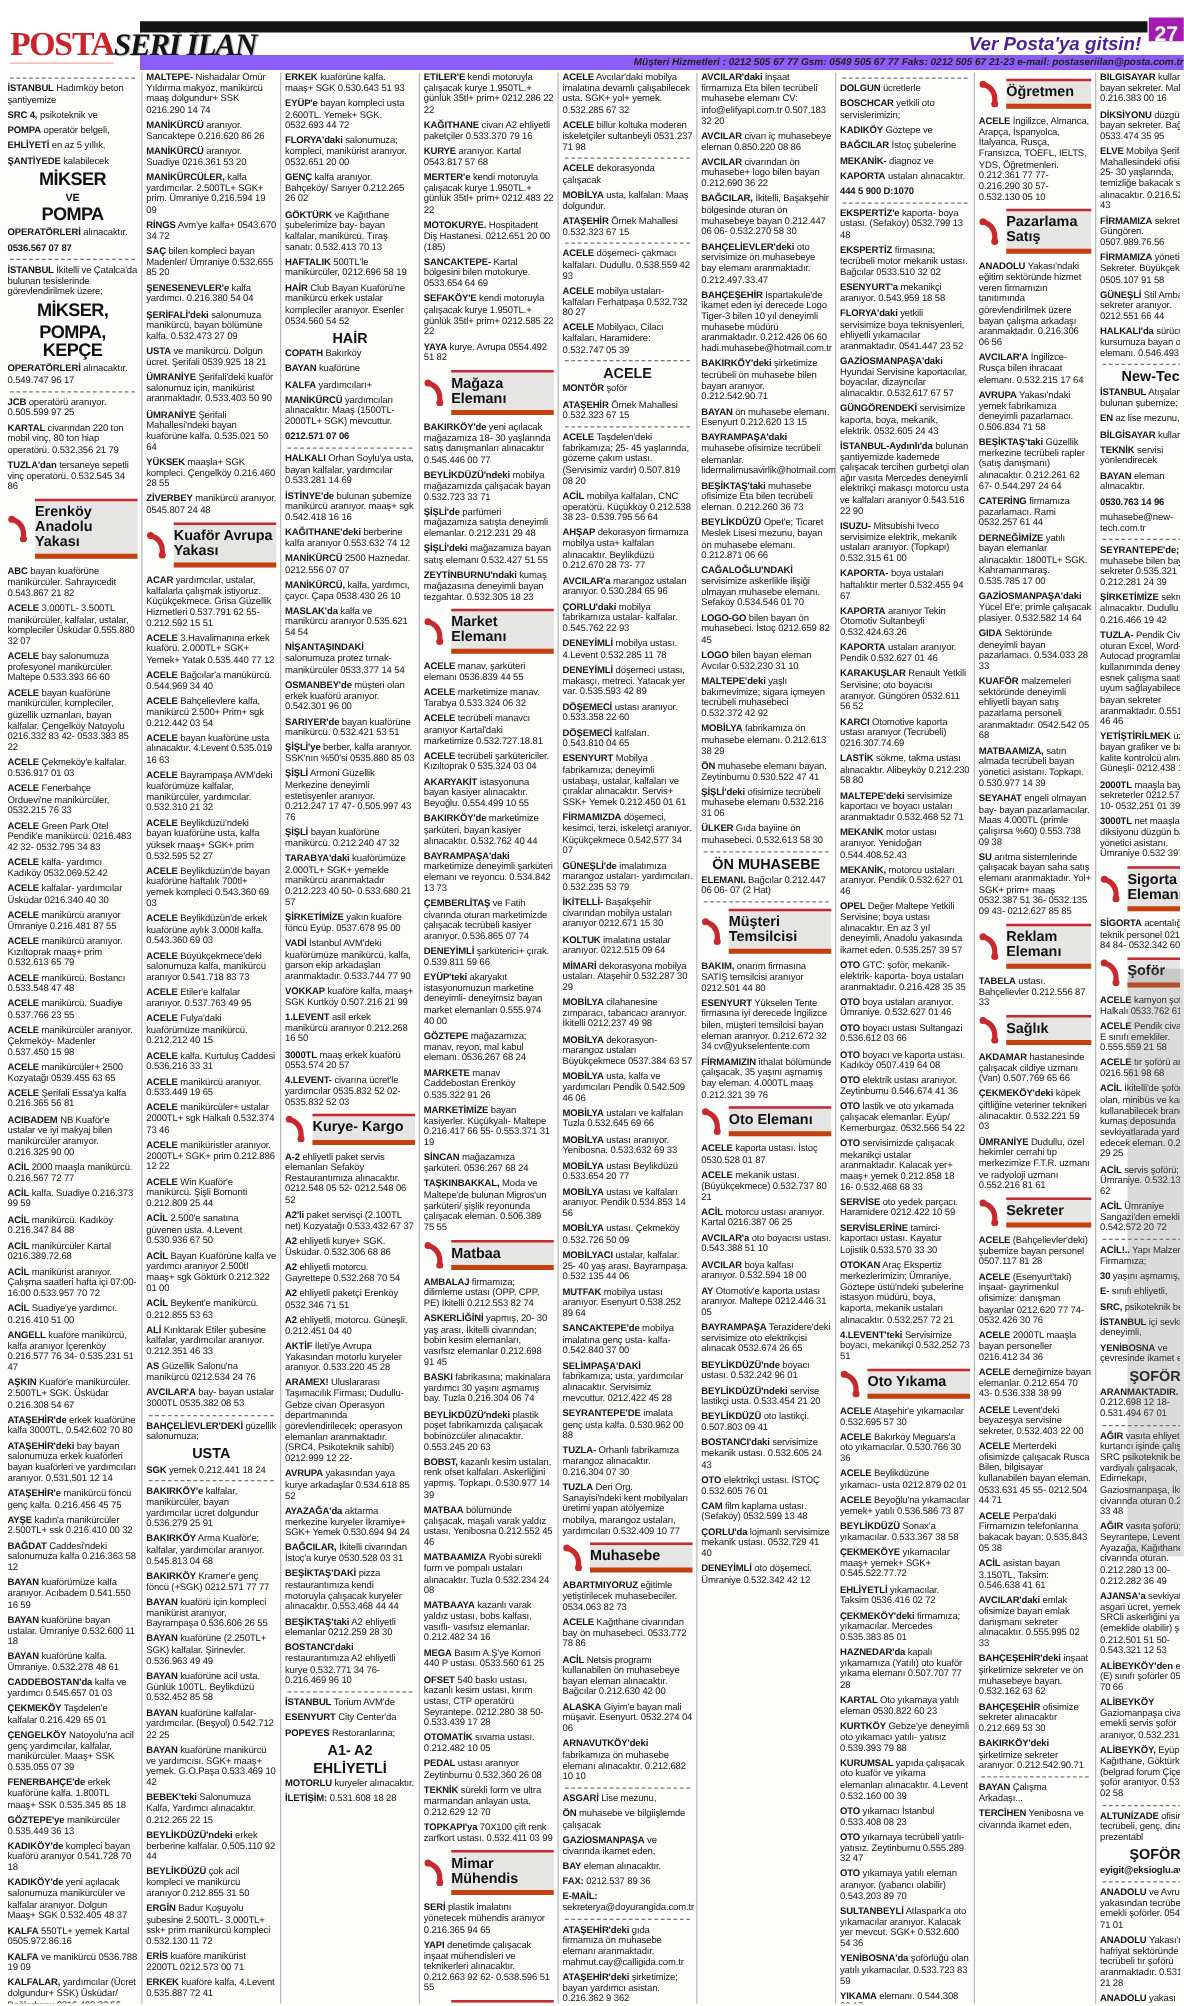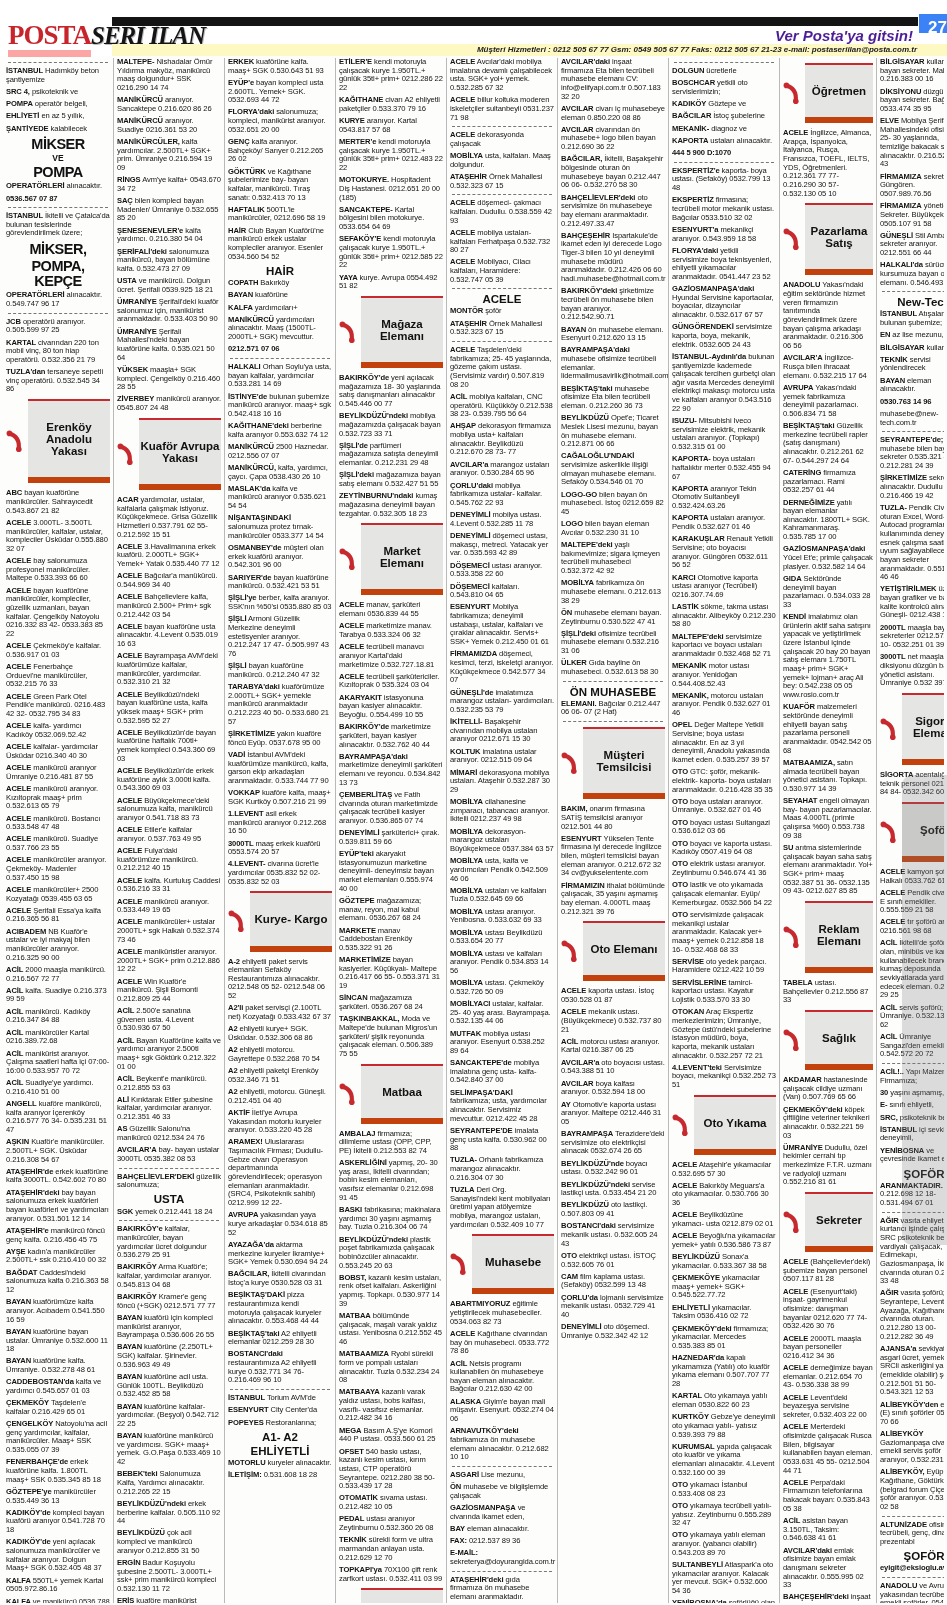--- a/index.html
+++ b/index.html
@@ -1,41 +1,41 @@
 <!DOCTYPE html>
 <html><head>
 <meta charset="utf-8">
 <style>
   html,body{margin:0;padding:0}
   body{width:947px;height:1605px;position:relative;background:#fdfdfc;font-family:"Liberation Sans",sans-serif;overflow:hidden}
   
   .mast{position:absolute;left:0;top:0;width:947px;height:56px;background:#fff}
   .logo{position:absolute;left:8px;top:20px;white-space:nowrap}
-  .logo .p1{font-family:"Liberation Serif",serif;font-weight:bold;color:#c8242b;font-size:27px;letter-spacing:-1px;border-bottom:7px solid #fca5a5;padding-bottom:0px}
+  .logo .p1{font-family:"Liberation Serif",serif;font-weight:bold;color:#c8242b;font-size:27px;letter-spacing:-1px;border-bottom:1px solid #fca5a5;padding-bottom:0px}
   .logo .p2{font-family:Liberation Serif, serif;font-weight:bold;font-style:italic;color:#141414;font-size:25px;letter-spacing:-1px;text-shadow:1px 1px 0 #bbb}
   .bar1{position:absolute;left:112px;top:17px;right:29px;height:9px;background:#141414}
-  .pagenum{position:absolute;right:0;top:14px;width:28px;height:19px;background:#3b82f6;color:#fff;font-weight:bold;font-size:17px;text-align:right;line-height:28px}
+  .pagenum{position:absolute;right:0;top:14px;width:28px;height:19px;background:#a21caf;color:#fff;font-weight:bold;font-size:17px;text-align:center;line-height:28px}
   .tag{position:absolute;right:34px;top:27px;color:#4c1d95;font-weight:bold;font-style:italic;font-size:15px}
-  .contact{position:absolute;left:112px;top:44px;right:0;height:12px;background:#fef9c3;font-size:8px;font-style:italic;font-weight:bold;color:#222;text-align:right;padding-right:30px;line-height:12px;box-sizing:border-box}
+  .contact{position:absolute;left:112px;top:44px;right:0;height:12px;background:#8b5cf6;font-size:8px;font-style:italic;font-weight:bold;color:#222;text-align:right;line-height:12px;box-sizing:border-box}
   
   .cols{position:absolute;left:3px;top:58px;width:941px;bottom:2px;display:flex;overflow:hidden}
   .col{width:104px;flex:0 0 auto;padding:0 3px;border-right:1px solid #b9b9b9;overflow:hidden}
   .col:last-child{border-right:none}
   .col:nth-child(8){width:90px}
   .col:nth-child(9){width:88px}
   p.ad{font-size:7.6px;line-height:1.14;margin:0 0 3.6px;color:#141414;letter-spacing:-0.1px}
   p.ad b{font-weight:bold}
   .dh{font-weight:bold;text-align:center;color:#111;margin:1px 0 2px;line-height:1.05}
   .s1{font-size:14.5px;letter-spacing:-0.5px}
   .s2{font-size:11.5px}
   .s3{font-size:8.5px}
   .rule{border-top:1px dashed #777;margin:4px 2px}
   .sec{display:flex;align-items:center;margin:5px 0 6px}
   .ph{flex:0 0 20px;height:22px;margin-right:2px}
-  .secbox{flex:1;background:#e5e5e3;border-top:2px solid #c62a2e;border-bottom:6px solid #c2410c;font-weight:bold;font-size:11.5px;text-align:center;padding:20px 0;color:#111;line-height:1.05}
+  .secbox{flex:1;background:#e5e5e3;border-top:2px solid #c62a2e;border-bottom:4px solid #c2410c;font-weight:bold;font-size:11.5px;padding:3px 0;color:#111;line-height:1.05}
   .artifact{position:absolute;right:0;top:775px;width:45px;height:470px;background:rgba(120,120,120,0.25);border-radius:10px 0 0 10px}
 </style>
 </head>
 <body>
 
 <div class="mast">
   <div class="logo">
     <span class="p1">POSTA</span><span class="p2">SERİ İLAN</span>
   </div>
   <div class="bar1"></div>
@@ -549,21 +549,20 @@
         <span class="secbox">Pazarlama Satış</span>
       </div>
       <p class="ad"><b>ANADOLU</b> Yakası'ndaki eğitim sektöründe hizmet veren firmamızın tanıtımında görevlendirilmek üzere bayan çalışma arkadaşı aranmaktadır. 0.216.306 06 56</p>
       <p class="ad"><b>AVCILAR'A</b> İngilizce- Rusça bilen ihracaat elemanı. 0.532.215 17 64</p>
       <p class="ad"><b>AVRUPA</b> Yakası'ndaki yemek fabrikamıza deneyimli pazarlamacı. 0.506.834 71 58</p>
       <p class="ad"><b>BEŞİKTAŞ'taki</b> Güzellik merkezine tecrübeli rapler (satış danışmanı) alınacaktır. 0.212.261 62 67- 0.544.297 24 64</p>
       <p class="ad"><b>CATERİNG</b> firmamıza pazarlamacı. Rami 0532.257 61 44</p>
       <p class="ad"><b>DERNEĞİMİZE</b> yatılı bayan elemanlar alınacaktır. 1800TL+ SGK. Kahramanmaraş. 0.535.785 17 00</p>
       <p class="ad"><b>GAZİOSMANPAŞA'daki</b> Yücel Et'e; primle çalışacak plasiyer. 0.532.582 14 64</p>
       <p class="ad"><b>GIDA</b> Sektöründe deneyimli bayan pazarlamacı. 0.534.033 28 33</p>
-      <p class="ad"><b>KENDİ</b> imalatımız olan ürünlerin aktif saha satışını yapacak ve yetiştirilmek üzere İstanbul içinde çalışacak 20 bay 20 bayan satış elemanı 1.750TL maaş+ prim+ SGK+ yemek+ lojman+ araç  Ali bey: 0.542.238 05 05 www.rosio.com.tr</p>
       <p class="ad"><b>KUAFÖR</b> malzemeleri sektöründe deneyimli ehliyetli bayan satış pazarlama personeli aranmaktadır. 0542.542 05 68</p>
       <p class="ad"><b>MATBAAMIZA,</b> satın almada tecrübeli bayan yönetici asistanı. Topkapı. 0.530.977 14 39</p>
       <p class="ad"><b>SEYAHAT</b> engeli olmayan bay- bayan pazarlamacılar. Maas 4.000TL (primle çalışırsa %60)  0.553.738 09 38</p>
       <p class="ad"><b>SU</b> arıtma sistemlerinde çalışacak bayan saha satış elemanı aranmaktadır. Yol+ SGK+ prim+ maaş 0532.387 51 36- 0532.135 09 43- 0212.627 85 85</p>
       <div class="sec">
         <span class="ph"><svg width="20" height="22" viewBox="0 0 20 22">
             <path d="M3.2 1.2 C 12 3.2, 16.4 10, 14.6 20.4 L 10.4 19.4 C 12 12.2, 9 7.2, 2.2 5.2 Z" fill="#c62a2e"></path>
             <circle cx="3.4" cy="3.4" r="2.8" fill="#c62a2e"></circle>
             <circle cx="12.8" cy="19.2" r="2.8" fill="#c62a2e"></circle>
           </svg></span>

